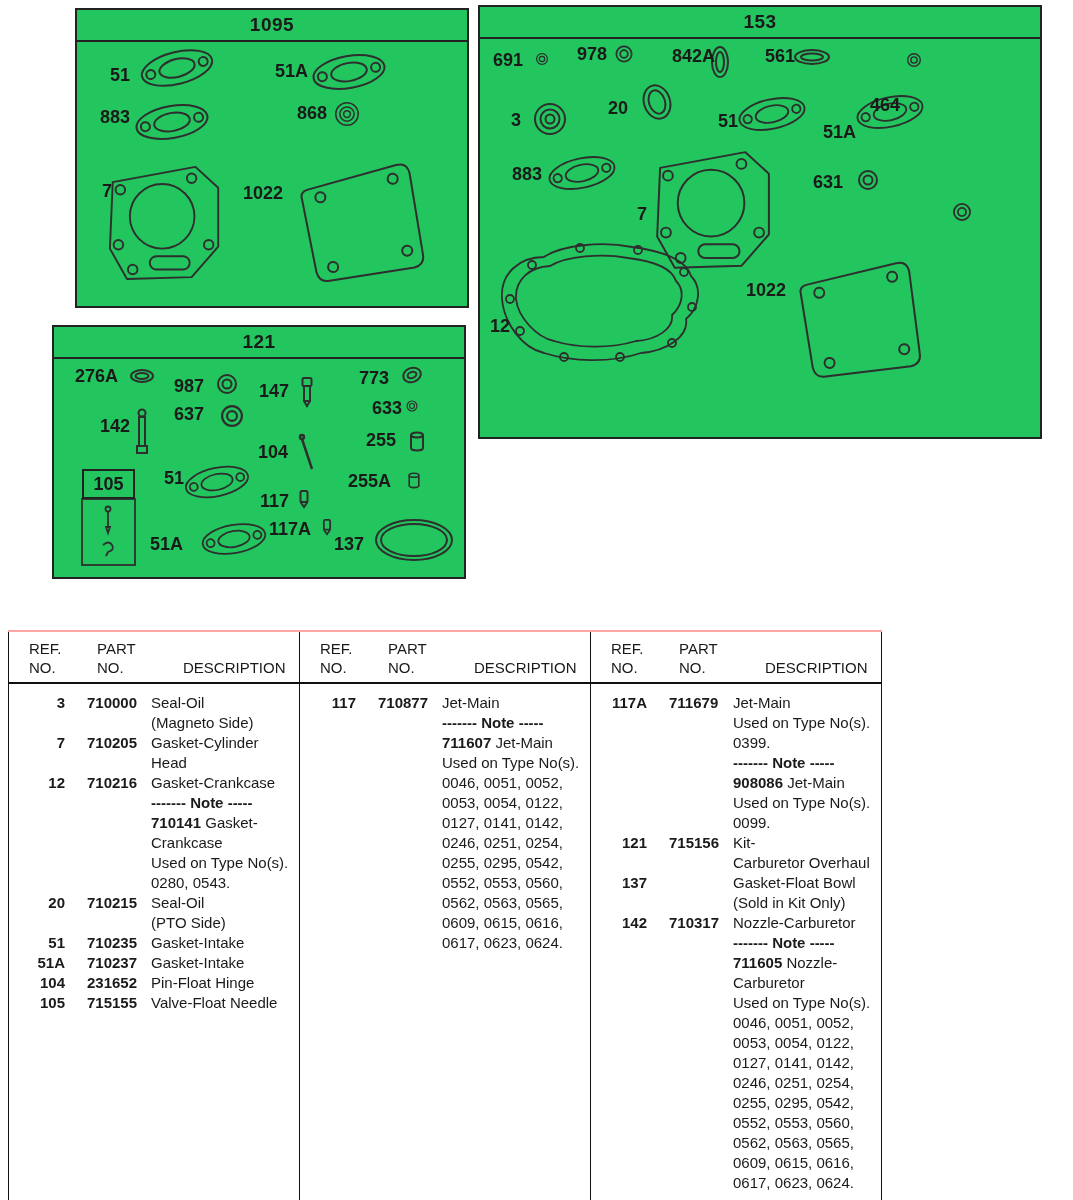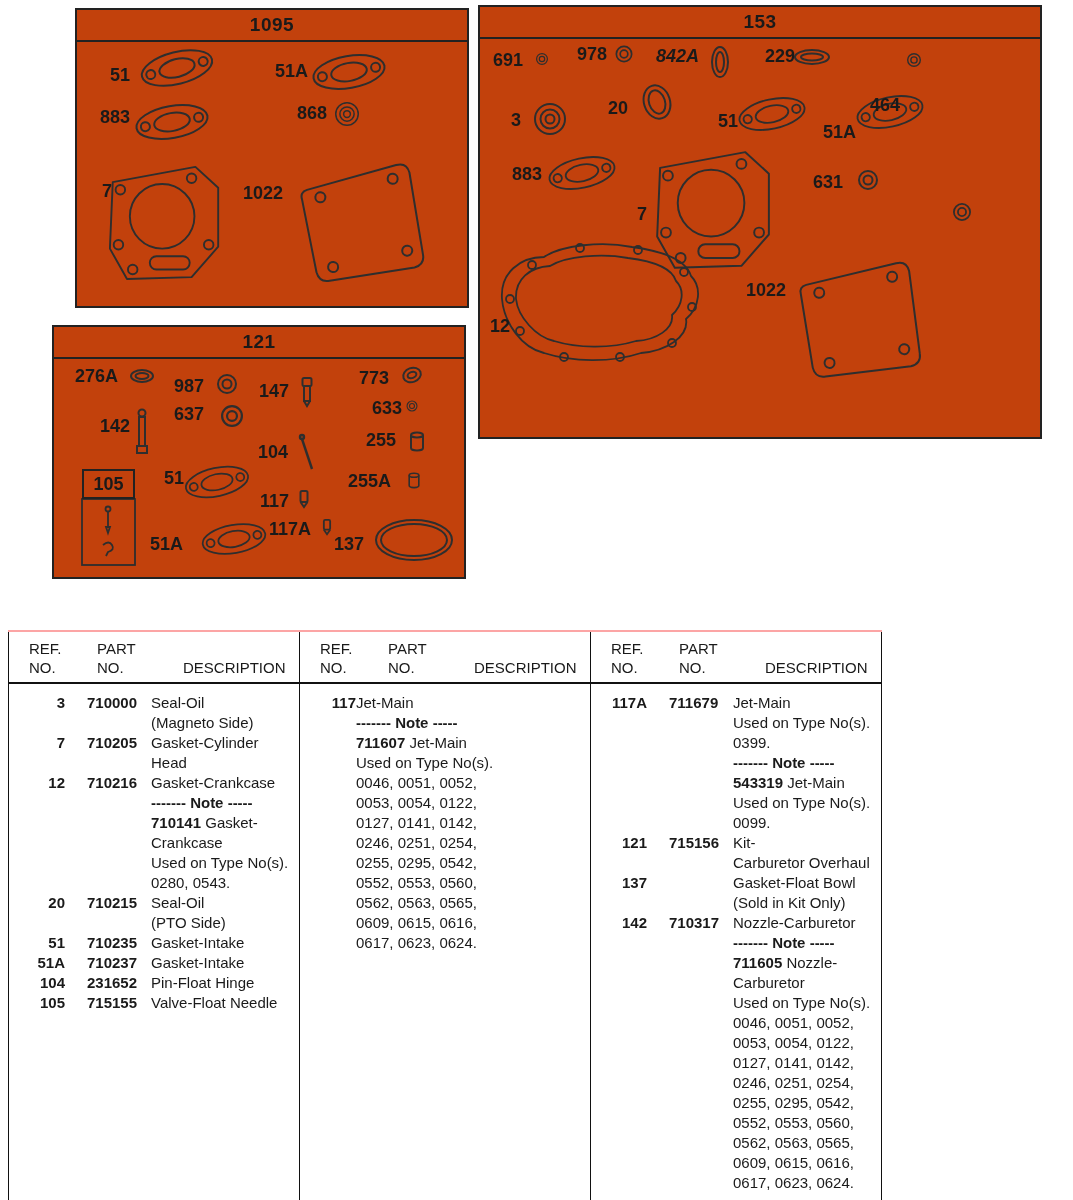--- a/index.html
+++ b/index.html
@@ -1,18 +1,18 @@
 <!DOCTYPE html>
 <html><head>
 <meta charset="utf-8">
 <style>
   html,body{margin:0;padding:0;}
   body{width:1073px;height:1200px;background:#ffffff;font-family:"Liberation Sans",sans-serif;color:#1a1a1a;position:relative;overflow:hidden;}
 
-  .diagram-box{position:absolute;border:2px solid #222;background:#c2410c;}
+  .diagram-box{position:absolute;border:2px solid #222;background:#22c55e;}
   #box-1095{left:75px;top:8px;width:390px;height:296px;}
   #box-358{left:478px;top:5px;width:560px;height:430px;}
   #box-121{left:52px;top:325px;width:410px;height:250px;}
   .box-title{height:30px;line-height:30px;text-align:center;font-weight:bold;font-size:19px;border-bottom:2px solid #222;letter-spacing:.5px;}
   .art{position:absolute;left:0;top:0;width:100%;height:100%;display:block;}
   .part-label{position:absolute;font-weight:bold;font-size:18px;line-height:1;white-space:nowrap;}
   .part-label.boxed{border:2px solid #222;width:53px;height:30px;line-height:27px;text-align:center;box-sizing:border-box;}
 
   .parts-table{position:absolute;left:8px;top:630px;width:874px;height:594px;border-top:2px solid #fca5a5;border-bottom:2.5px solid #111;box-sizing:border-box;}
   .cols{display:flex;height:100%;}
@@ -144,22 +144,22 @@
           <circle cx="212" cy="300" r="4"></circle>
         <circle cx="192" cy="336" r="4"></circle>
           <circle cx="140" cy="350" r="4"></circle>
         <circle cx="84" cy="350" r="4"></circle>
           <circle cx="40" cy="324" r="4"></circle>
       </g>
       <use href="#g-1022" transform="translate(382,312) rotate(8)"></use>
     </svg>
   <div class="part-label" style="left: 13px; top: 44px;">691</div>
       <div class="part-label" style="left: 97px; top: 38px;">978</div>
-      <div class="part-label" style="left: 176px; top: 40px; font-style: italic;">842A</div>
-      <div class="part-label" style="left: 285px; top: 40px;">229</div>
+      <div class="part-label" style="left: 192px; top: 40px;">842A</div>
+      <div class="part-label" style="left: 285px; top: 40px;">561</div>
       <div class="part-label" style="left: 390px; top: 44px; margin-top: 45px;">464</div>
       <div class="part-label" style="left: 31px; top: 104px;">3</div>
       <div class="part-label" style="left: 128px; top: 92px;">20</div>
       <div class="part-label" style="left: 238px; top: 105px;">51</div>
       <div class="part-label" style="left: 343px; top: 116px;">51A</div>
       <div class="part-label" style="left: 32px; top: 158px;">883</div>
       <div class="part-label" style="left: 333px; top: 166px;">631</div>
       <div class="part-label" style="left: 157px; top: 198px;">7</div>
       <div class="part-label" style="left: 10px; top: 310px;">12</div>
       <div class="part-label" style="left: 266px; top: 274px;">1022</div>
@@ -315,20 +315,21 @@
               <div>NO.</div>
             </div>
             <div class="hc desc">
               <div>&nbsp;</div>
               <div>DESCRIPTION</div>
             </div>
           </div>
           <div class="col-rows">
             <div class="table-row">
               <div class="cell-ref">117</div>
+              <div class="cell-part">710877</div>
               <div class="cell-desc">
                 <div><span>Jet-Main</span></div>
                 <div><span class="b">------- Note -----</span></div>
                 <div><span class="b">711607</span><span> Jet-Main</span></div>
                 <div><span>Used on Type No(s).</span></div>
                 <div><span>0046, 0051, 0052,</span></div>
                 <div><span>0053, 0054, 0122,</span></div>
                 <div><span>0127, 0141, 0142,</span></div>
                 <div><span>0246, 0251, 0254,</span></div>
                 <div><span>0255, 0295, 0542,</span></div>
@@ -357,21 +358,21 @@
           </div>
           <div class="col-rows">
             <div class="table-row">
               <div class="cell-ref">117A</div>
               <div class="cell-part">711679</div>
               <div class="cell-desc">
                 <div><span>Jet-Main</span></div>
                 <div><span>Used on Type No(s).</span></div>
                 <div><span>0399.</span></div>
                 <div><span class="b">------- Note -----</span></div>
-                <div><span class="b">543319</span><span> Jet-Main</span></div>
+                <div><span class="b">908086</span><span> Jet-Main</span></div>
                 <div><span>Used on Type No(s).</span></div>
                 <div><span>0099.</span></div>
               </div>
             </div>
             <div class="table-row">
               <div class="cell-ref">121</div>
               <div class="cell-part">715156</div>
               <div class="cell-desc">
                 <div><span>Kit-</span></div>
                 <div><span>Carburetor Overhaul</span></div>

